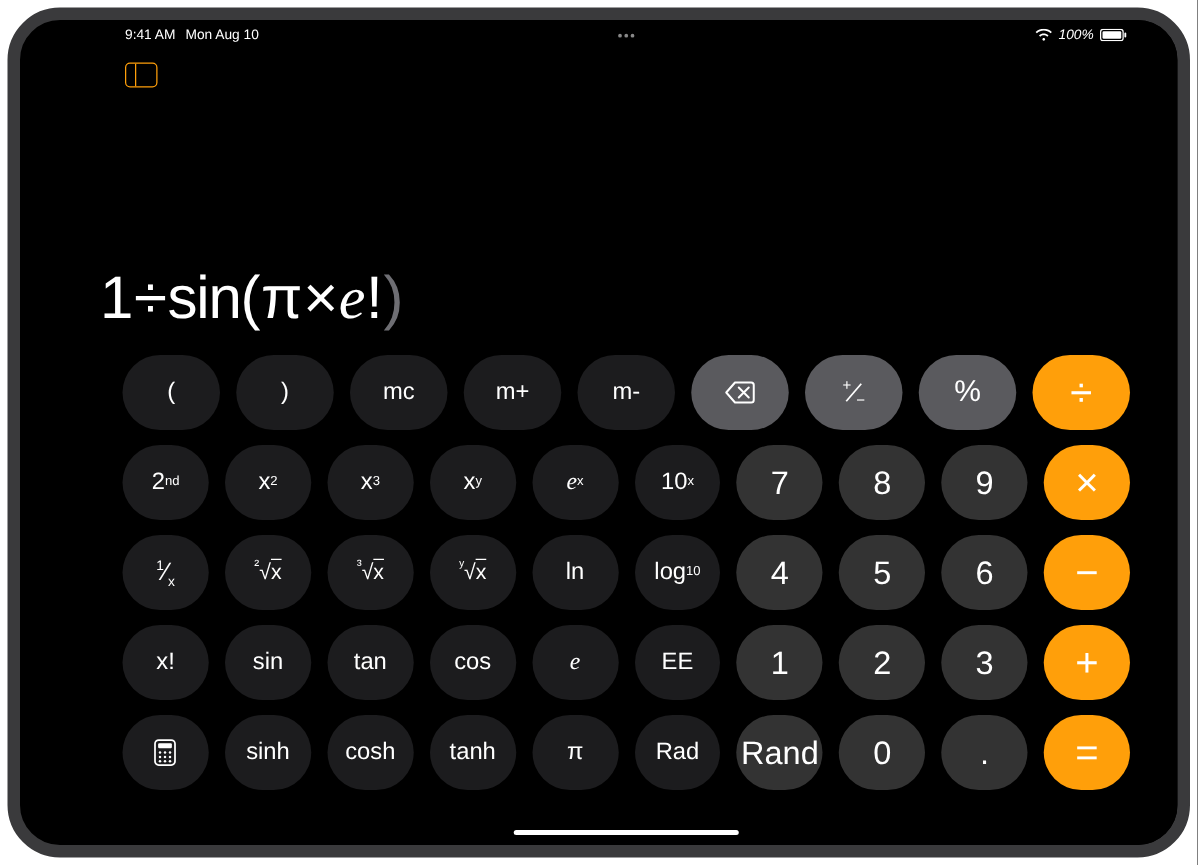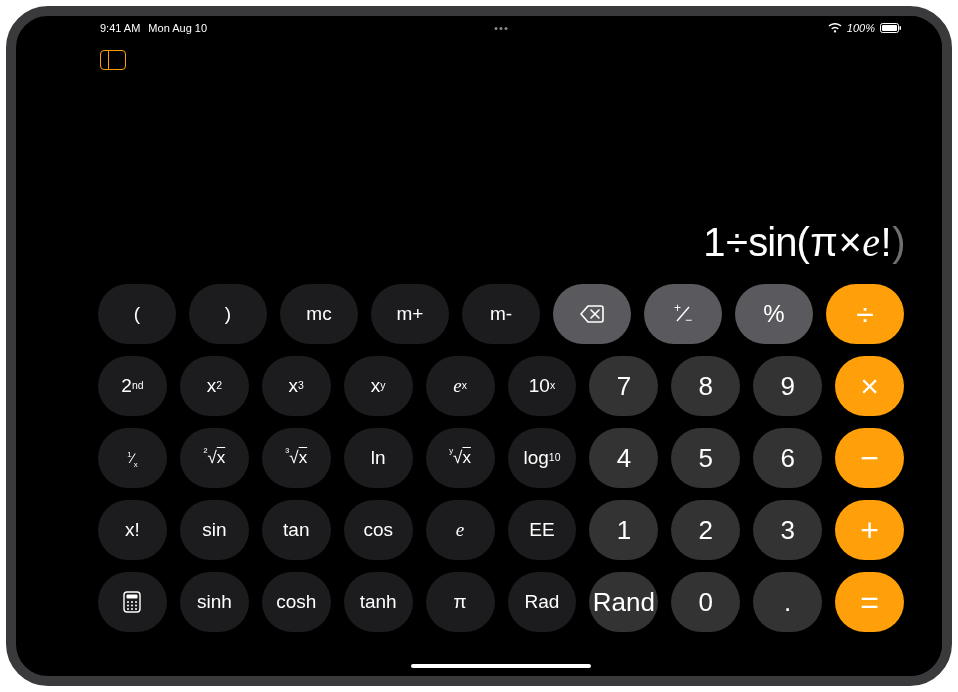--- a/index.html
+++ b/index.html
@@ -74,24 +74,24 @@
     content: "";
     width: 7px;
     border-right: 1.8px solid #ff9f0a;
   }
 
   
   .display {
     flex: 1;
     display: flex;
     align-items: flex-end;
-    justify-content: flex-end;
+    justify-content: flex-start;
     padding: 0 36px 18px 20px;
     color: #fff;
-    font-size: 40px;
+    font-size: 48px;
     font-weight: 300;
     letter-spacing: 0.5px;
   }
   .display .italic { font-style: italic; font-family: Georgia, "Times New Roman", serif; }
   .display .dim { color: #6e6e73; }
   .display .fn { letter-spacing: -1px; }
 
   
   .keypad {
     padding: 0 38px 44px 38px;
@@ -207,32 +207,32 @@
             <sup>x</sup>
           </div>
           <div class="key fn">10<sup>x</sup></div>
           <div class="key num">7</div>
           <div class="key num">8</div>
           <div class="key num">9</div>
           <div class="key op">×</div>
         </div>
         <div class="row">
           <div class="key fn">
-            <span style="font-size:14px"><sup>1</sup>∕<sub>x</sub></span>
+            <span style="font-size:20px"><sup>1</sup>∕<sub>x</sub></span>
           </div>
           <div class="key fn">
             <span style="font-size:17px"><sup style="font-size:0.7em">²</sup>√<span style="text-decoration:overline;text-decoration-thickness:1px;">x</span></span>
           </div>
           <div class="key fn">
             <span style="font-size:17px"><sup style="font-size:0.7em">³</sup>√<span style="text-decoration:overline;text-decoration-thickness:1px;">x</span></span>
           </div>
+          <div class="key fn">
+            <span style="font-size:17px"><sup style="font-size:0.7em">ʸ</sup>√<span style="text-decoration:overline;text-decoration-thickness:1px;">x</span></span>
+          </div>
           <div class="key fn">ln</div>
-          <div class="key fn">
-            <span style="font-size:17px"><sup style="font-size:0.7em">ʸ</sup>√<span style="text-decoration:overline;text-decoration-thickness:1px;">x</span></span>
-          </div>
           <div class="key fn">log<sub>10</sub></div>
           <div class="key num">4</div>
           <div class="key num">5</div>
           <div class="key num">6</div>
           <div class="key op">−</div>
         </div>
         <div class="row">
           <div class="key fn">x!</div>
           <div class="key fn">sin</div>
           <div class="key fn">tan</div>

